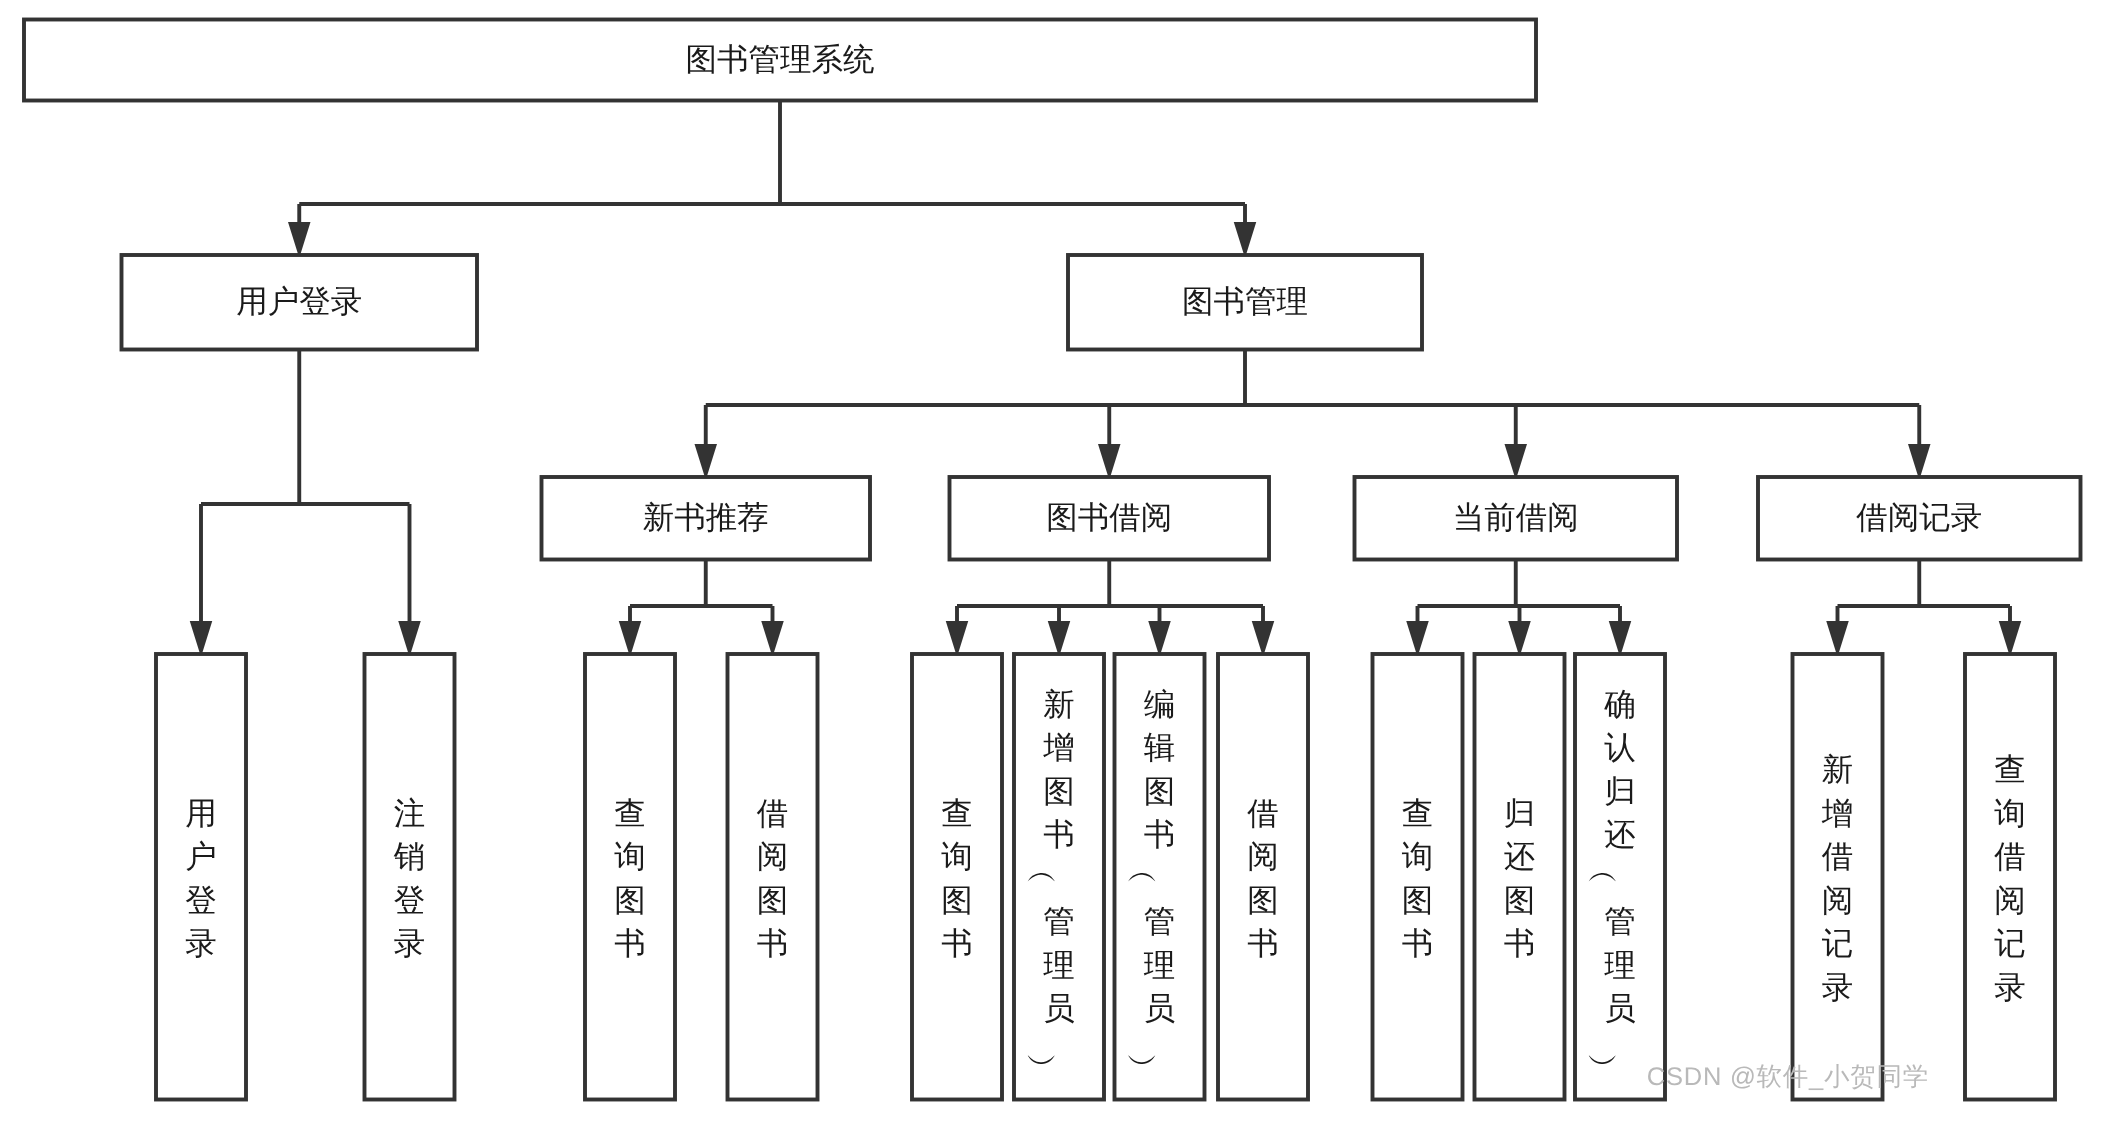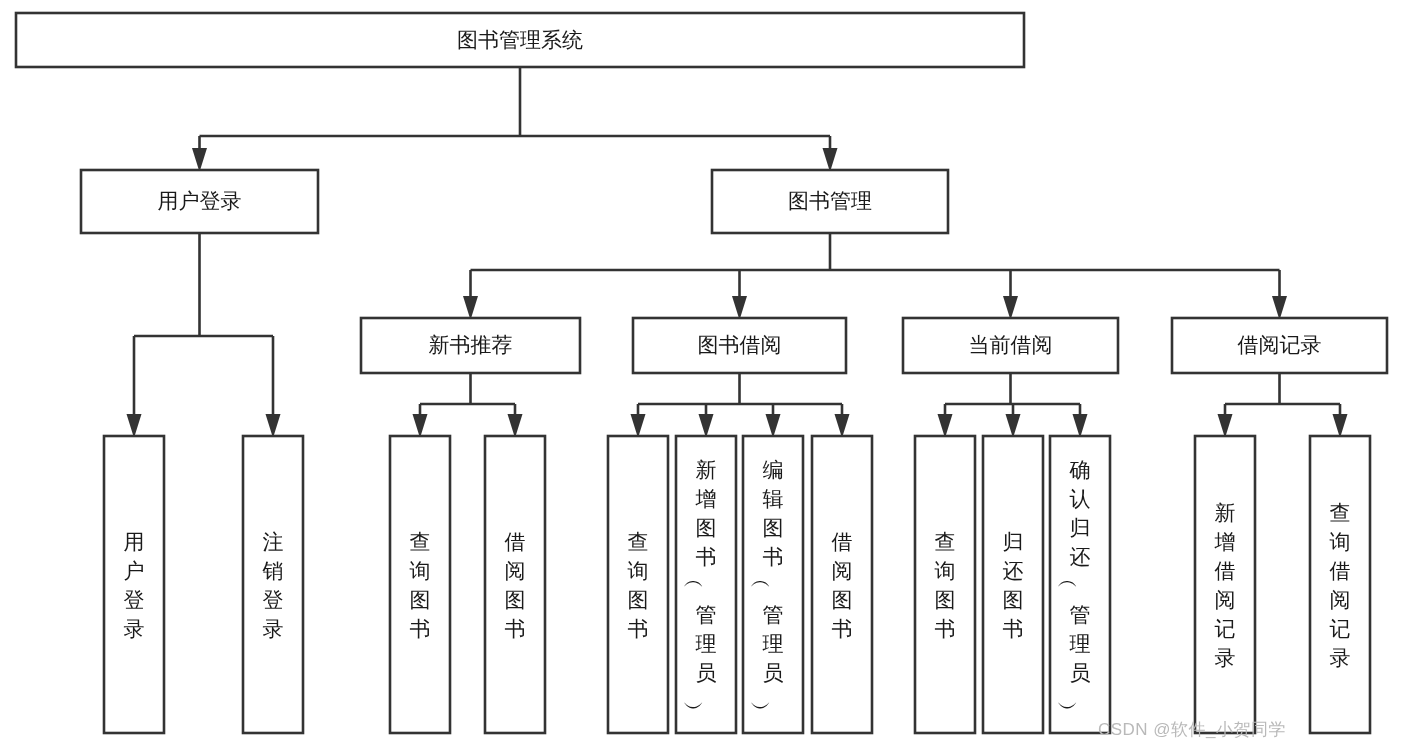--- a/index.html
+++ b/index.html
@@ -51,21 +51,21 @@
   }
   .node-label-v {
     font-family: "Liberation Sans", "DejaVu Sans", sans-serif;
     font-size: 21px;
     fill: #1a1a1a;
     text-anchor: middle;
   }
   .watermark {
     position: absolute;
     right: 9px;
-    bottom: 6px;
+    bottom: 18px;
     font-family: "Liberation Sans", "DejaVu Sans", sans-serif;
     font-size: 17px;
     color: #b9b9b9;
     letter-spacing: 0.5px;
     white-space: nowrap;
     user-select: none;
   }
 </style>
 </head>
 <body>

